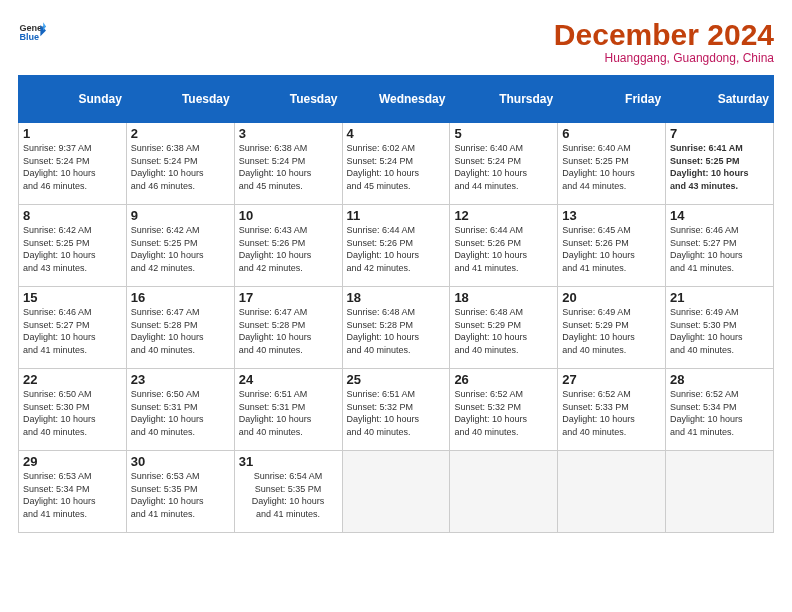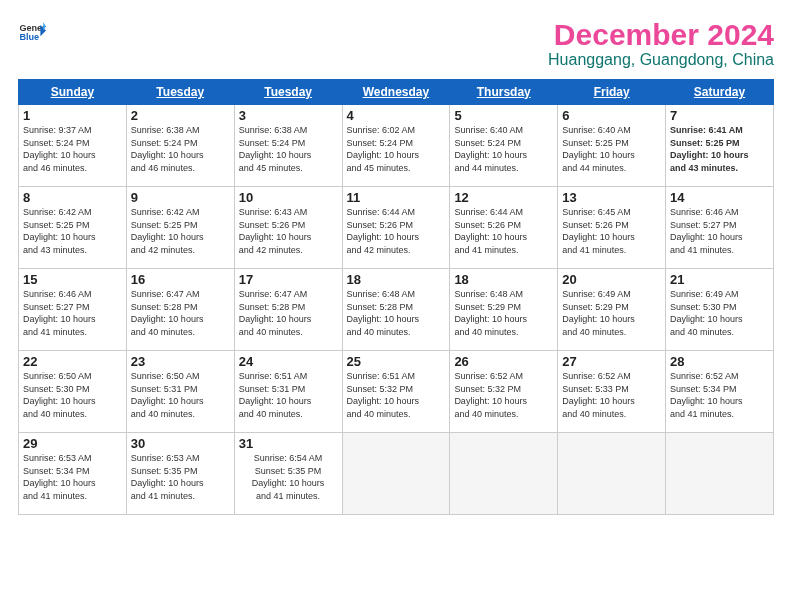--- a/index.html
+++ b/index.html
@@ -30,41 +30,40 @@
     .logo-icon {
       width: 28px;
       height: 28px;
     }
     .title-area {
       text-align: right;
     }
     .month-title {
       font-size: 30px;
       font-weight: bold;
-      color: #ec4899;
+      color: #c2410c;
       line-height: 1.1;
     }
     .location {
-      font-size: 16px;
-      color: #0f766e;
+      font-size: 12px;
+      color: #be185d;
     }
     .calendar {
       width: 100%;
       border-collapse: collapse;
       table-layout: fixed;
     }
     .calendar th {
       background: #1565c0;
       color: #fff;
       font-size: 12px;
       font-weight: bold;
-      padding: 5px 4px;
-      text-align: center;
+      padding: 16px 4px;
+      text-align: right;
       border: 1px solid #1565c0;
-      text-decoration: underline;
     }
     .calendar td {
       border: 1px solid #ccc;
       vertical-align: top;
       padding: 3px 4px;
       font-size: 9.5px;
       color: #333;
       height: 82px;
       background: #fff;
     }

